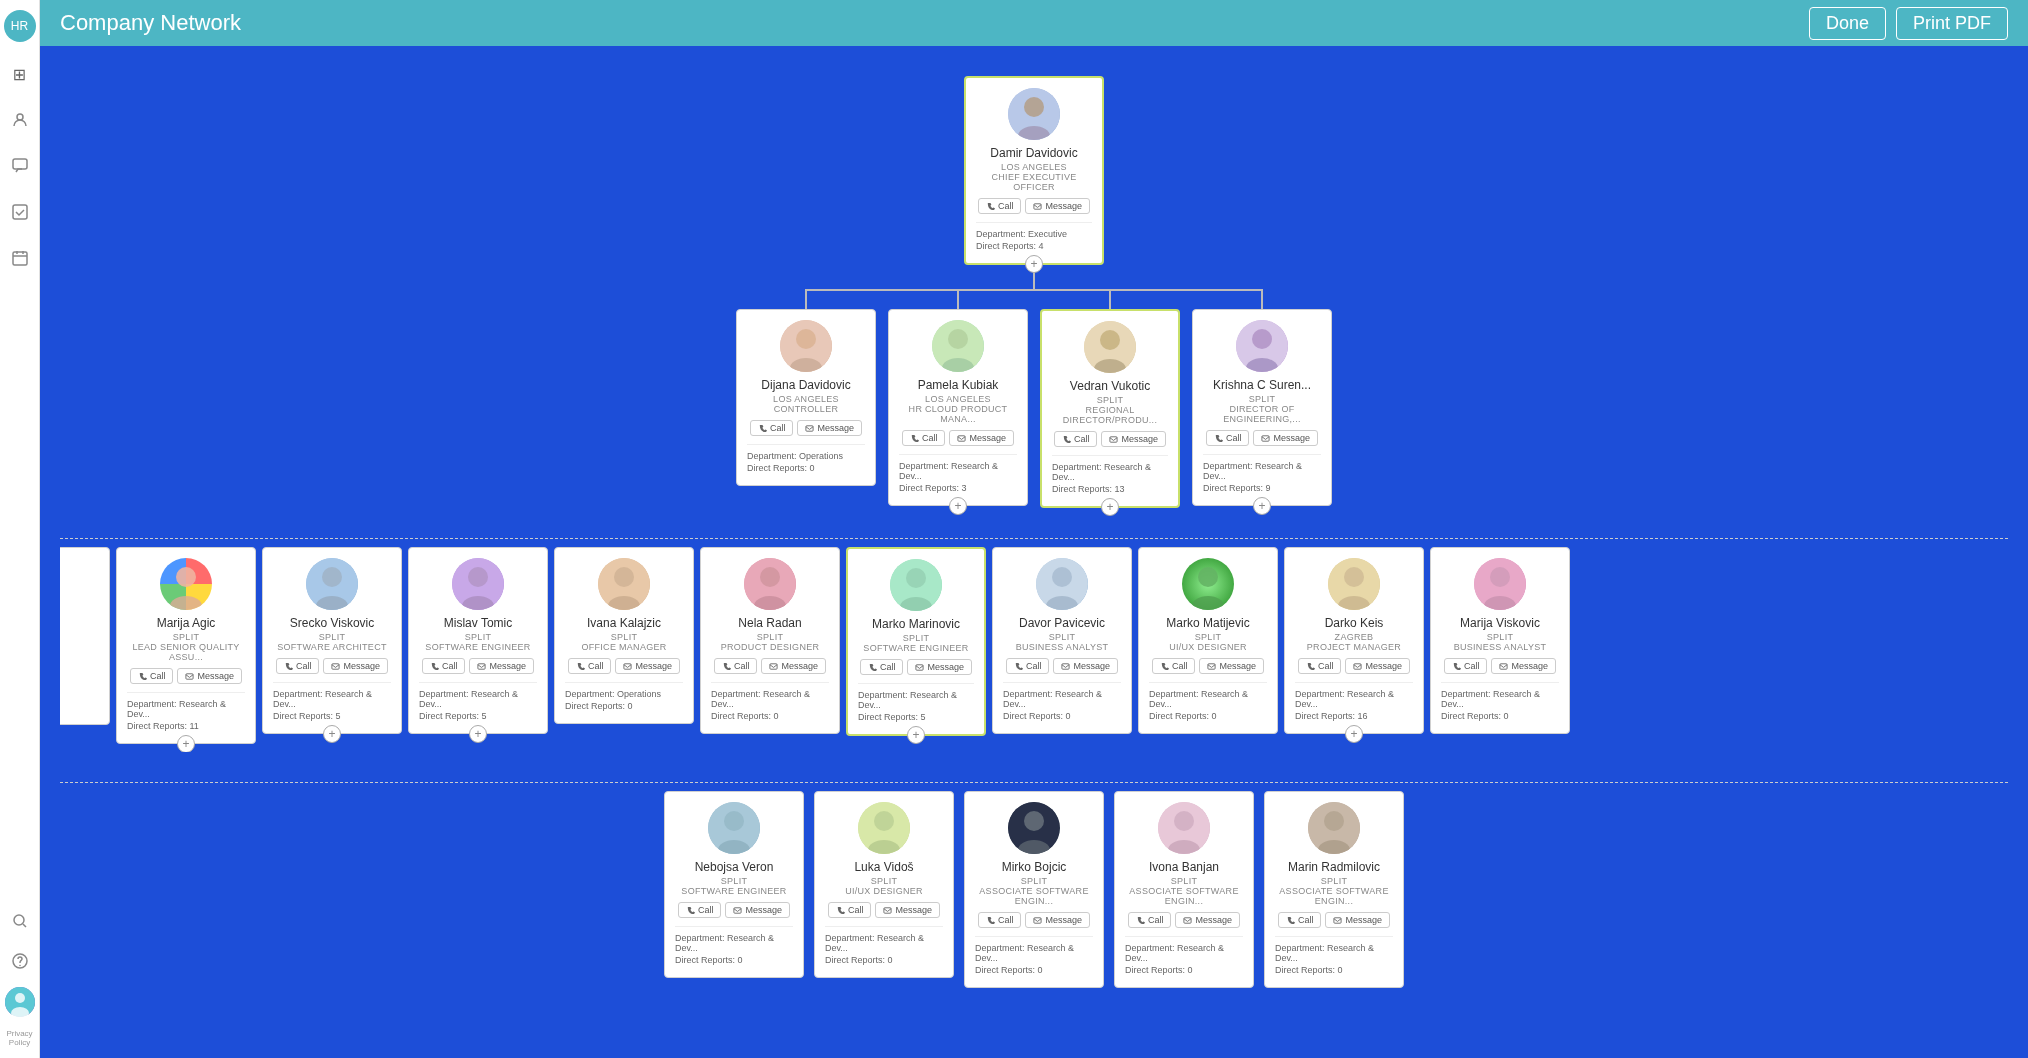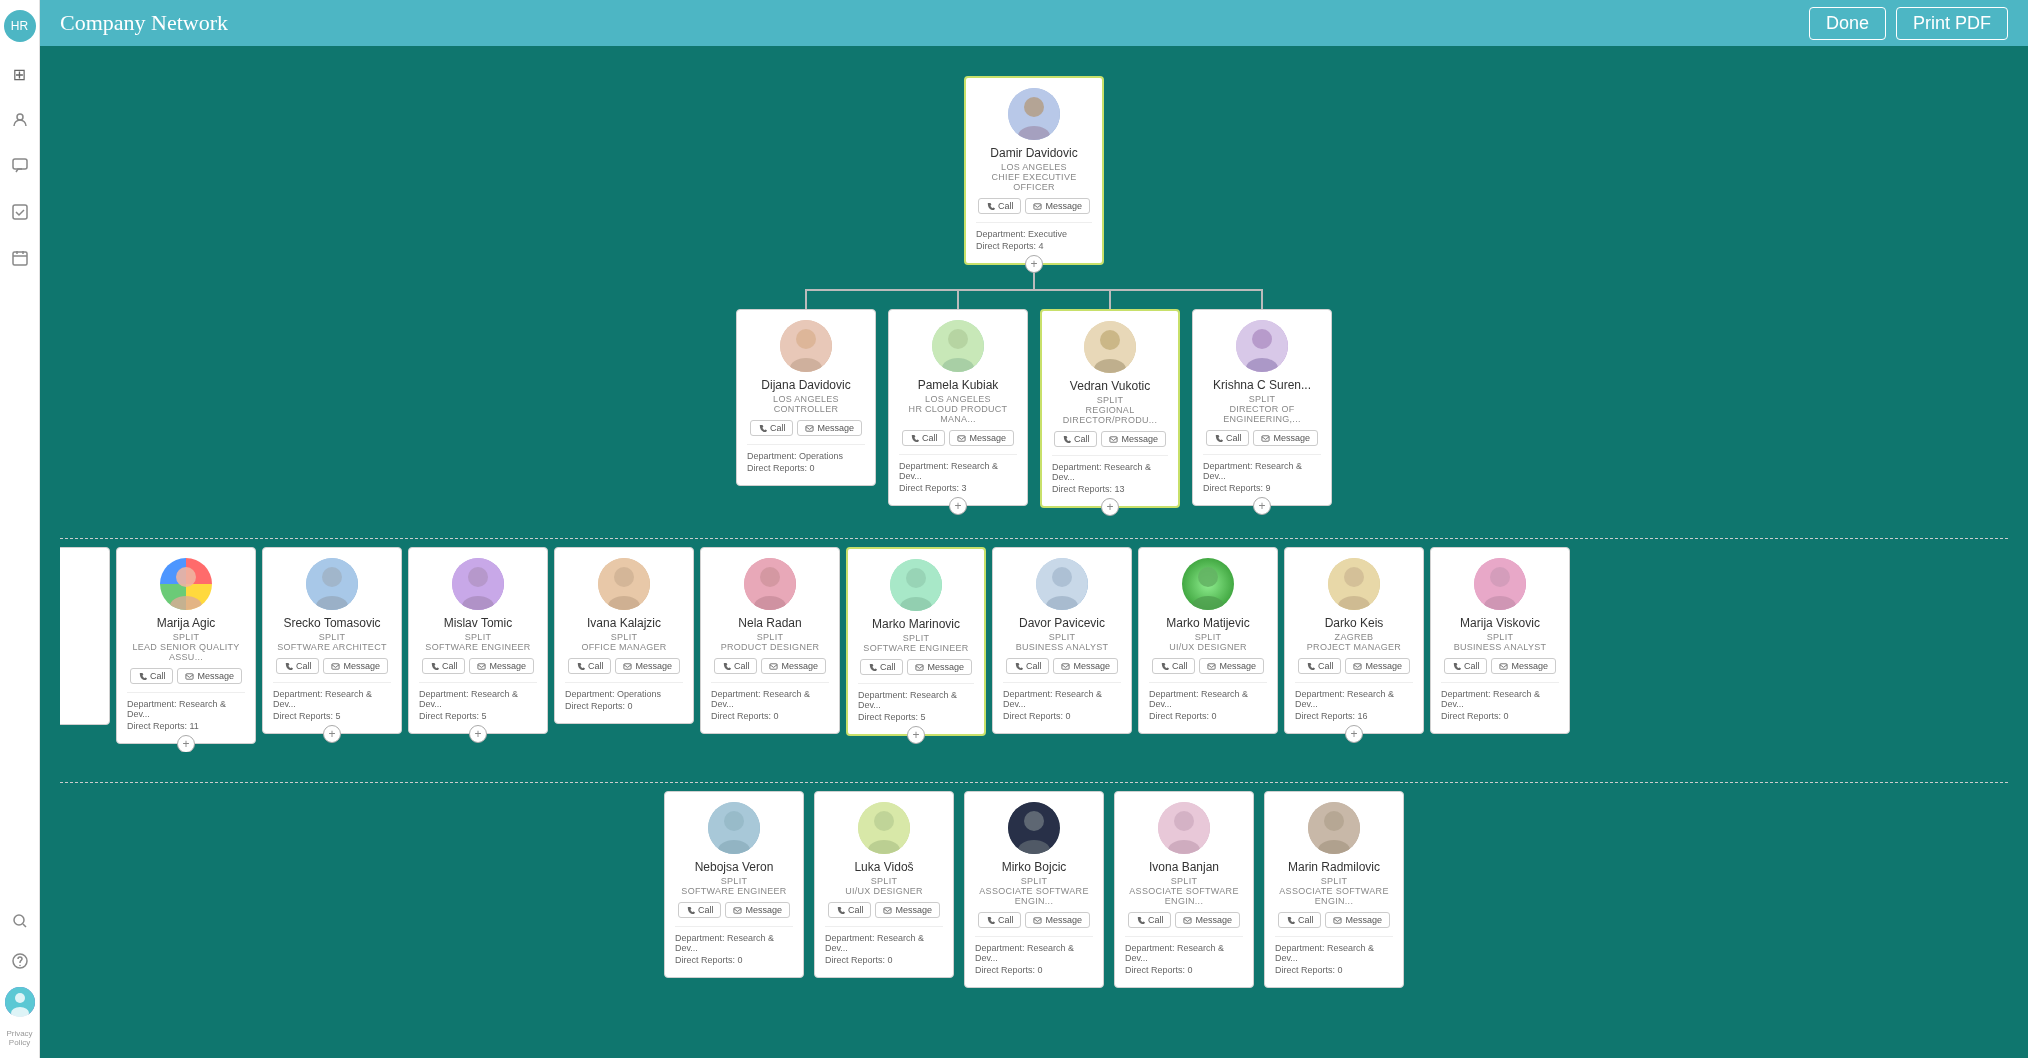--- a/index.html
+++ b/index.html
@@ -70,41 +70,40 @@
       padding: 0 20px;
       height: 46px;
       display: flex;
       align-items: center;
       justify-content: space-between;
       flex-shrink: 0;
     }
     .header-title {
       font-size: 22px;
       font-weight: 400;
-      font-family: Liberation Serif, serif;
     }
     .header-actions {
       display: flex;
       gap: 10px;
     }
     .header-btn {
       padding: 5px 16px;
       background: transparent;
       border: 1.5px solid white;
       color: white;
       border-radius: 4px;
       cursor: pointer;
       font-size: 18px;
     }
 
     
     .org-area {
       flex: 1;
       overflow: auto;
-      background: #0f766e;
+      background: #1d4ed8;
       padding: 20px;
     }
 
     
     .org-chart {
       display: flex;
       flex-direction: column;
       align-items: center;
       min-width: 1400px;
     }
@@ -557,21 +556,21 @@
 
           <div style="display:flex;flex-direction:column;align-items:center;">
             <div class="card">
               <div class="card-avatar av-srecko">
                 <svg width="52" height="52" viewBox="0 0 52 52">
                     <circle cx="26" cy="26" r="26" fill="#a8c8e8"></circle>
                     <circle cx="26" cy="19" r="10" fill="rgba(160,180,200,0.9)"></circle>
                     <ellipse cx="26" cy="48" rx="16" ry="10" fill="rgba(150,170,190,0.8)"></ellipse>
                   </svg>
               </div>
-              <div class="card-name">Srecko Tomasovic</div>
+              <div class="card-name">Srecko Viskovic</div>
               <div class="card-location">SPLIT</div>
               <div class="card-title">SOFTWARE ARCHITECT</div>
               <div class="card-actions">
                 <button class="card-btn"><svg width="9" height="9" viewBox="0 0 10 10">
                       <path d="M2 1c0 5 2 8 7 8l1-2-2-1-1 1c-1-1-2-2-2-3l1-1L5 1z" fill="#666"></path>
                     </svg>Call</button>
                 <button class="card-btn"><svg width="9" height="9" viewBox="0 0 10 10">
                       <rect x="1" y="2" width="8" height="6" rx="1" fill="none" stroke="#666"></rect>
                       <path d="M1 3l4 3 4-3" stroke="#666" fill="none"></path>
                     </svg>Message</button>

